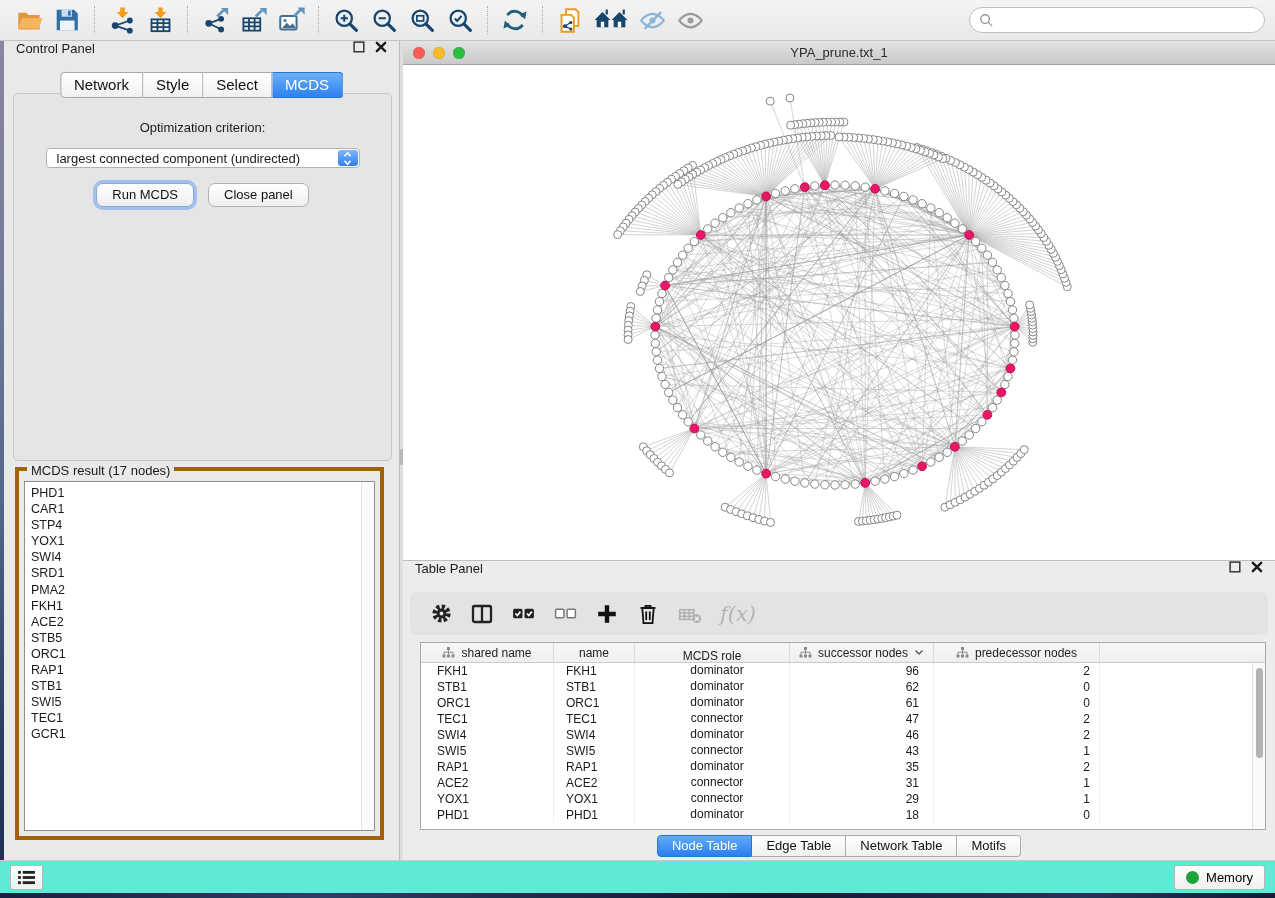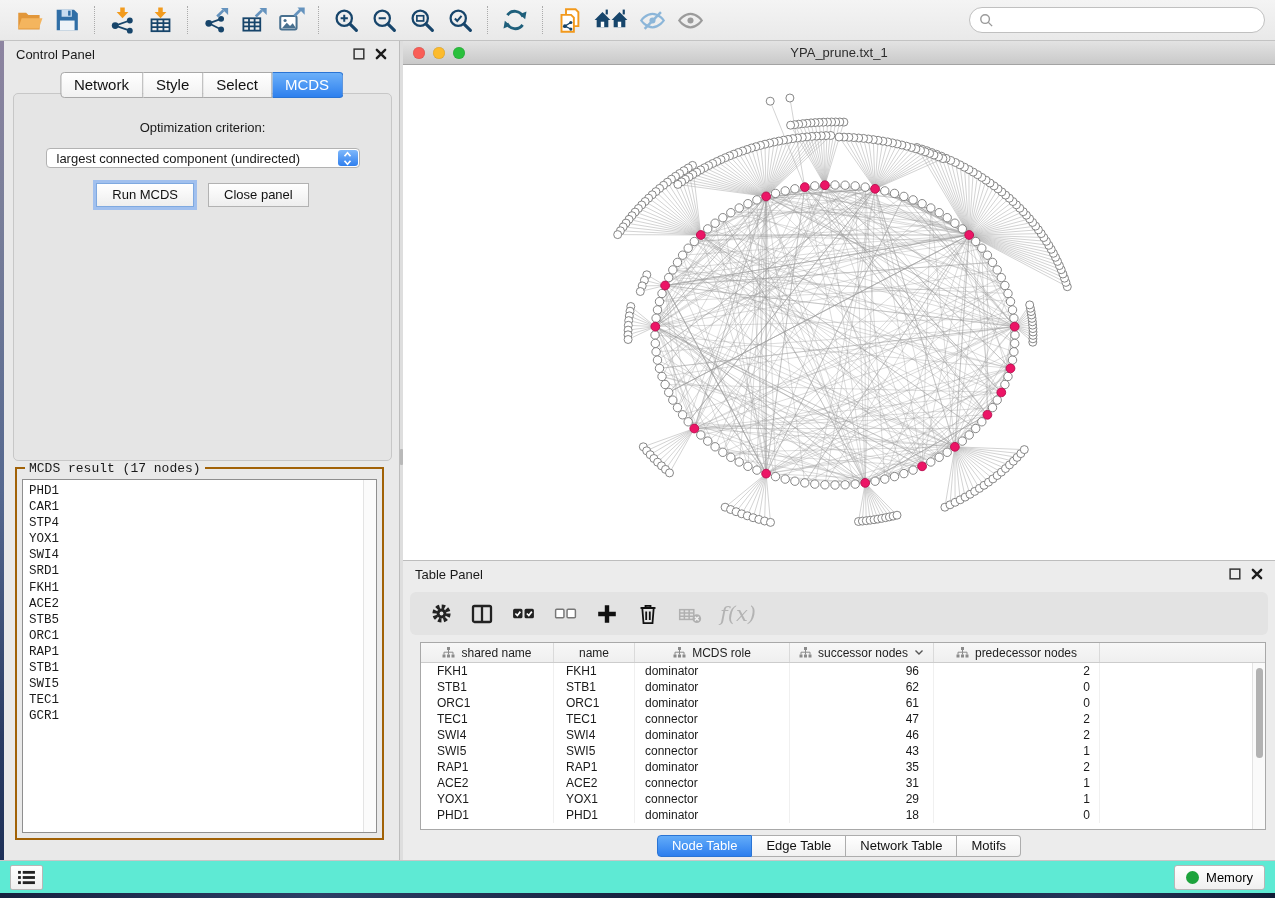--- a/index.html
+++ b/index.html
@@ -18,43 +18,43 @@
   #searchwrap input { border:none; outline:none; flex:1; font-size:12px; background:transparent; }
 
   
   #left-strip { position:absolute; left:0; top:41px; width:4px; height:819px;
     background:linear-gradient(#8d84a0,#7a7f9a 20%,#55688f 55%,#2a3c63 85%,#1e3058); }
   #bottom-strip { position:absolute; left:0; top:893px; width:1275px; height:5px;
     background:linear-gradient(90deg,#16213f,#2c3f66 25%,#0e1830 60%,#24355a 85%,#101c36); }
 
   
   #control-panel { position:absolute; left:4px; top:41px; width:396px; height:819px; background:#e9e9e9; border-right:1px solid #bdbdbd; }
-  .panel-header { height:26px; display:flex; align-items:center; padding:0 12px; font-size:13px; }
+  .panel-header { height:26px; display:flex; align-items:flex-start; padding:0 12px; font-size:13px; }
   .ph-icons { margin-left:auto; display:flex; gap:10px; align-items:center; }
   .ph-icons svg { display:block; }
   #cp-tabs { position:absolute; top:31px; left:50%; transform:translateX(-50%); display:flex; z-index:2; }
   .cptab { font-size:15px; padding:3px 13px 4px; background:linear-gradient(#ffffff,#f1f1f1);
     border:1px solid #a8a8a8; border-left:none; color:#111; white-space:nowrap; }
   .cptab:first-child { border-left:1px solid #a8a8a8; border-radius:4px 0 0 4px; }
   .cptab:last-child { border-radius:0 4px 4px 0; }
   .cptab.active { background:linear-gradient(#6cb0f9,#2e80ee); border-color:#2a74d4; color:#fff; }
   #cp-content { position:absolute; top:52px; left:9px; width:379px; height:368px;
     background:#e5e5e5; border:1px solid #c7c7c7; border-radius:5px; }
   .opt-label { text-align:center; margin-top:26px; font-size:13px; }
   #opt-select { margin:13px auto 0; width:314px; height:20px; background:#fff; border:1px solid #b2b2b2;
     border-radius:4px; position:relative; display:flex; align-items:center; font-size:13px; padding-left:10px; }
   #opt-select .stepper { position:absolute; right:1px; top:1px; bottom:1px; width:20px; border-radius:3px;
     background:linear-gradient(#7fb8fb,#2f7fee); display:flex; align-items:center; justify-content:center; }
   .btn-row { display:flex; justify-content:center; gap:14px; margin-top:15px; }
   .mac-btn { font-size:13px; padding:3px 15px 4px; background:linear-gradient(#ffffff,#eeeeee);
-    border:1px solid #b2b2b2; border-radius:0; color:#111; }
+    border:1px solid #b2b2b2; border-radius:7px; color:#111; }
   #run-btn { box-shadow:0 0 0 3px rgba(105,162,245,.55); border-color:#7fa9e0; }
 
   
-  #mcds-box { position:absolute; left:11px; top:426px; width:369px; height:373px; border:2px solid #a16207;font-family:Liberation Mono, monospace; }
+  #mcds-box { position:absolute; left:11px; top:426px; width:369px; height:373px; border:4px solid #a16207; }
   #mcds-legend { position:absolute; top:-8px; left:8px; background:#e9e9e9; padding:0 4px; font-size:13px; }
   #mcds-listwrap { position:absolute; left:5px; top:10px; right:5px; bottom:5px; background:#fff; border:1px solid #8f8f8f; overflow:hidden; }
   #mcds-list { padding:3px 0 0 6px; font-size:12.5px; line-height:16.1px; }
   #mcds-scroll { position:absolute; right:0; top:0; bottom:0; width:13px; background:#fbfbfb; border-left:1px solid #e4e4e4; }
 
   
   #vsplit { position:absolute; left:400px; top:41px; width:3px; height:819px; background:#dedede; }
   #vsplit .grip { position:absolute; top:408px; left:0; width:3px; height:16px; background:#b9b9b9; border-radius:1px; }
 
   
@@ -71,21 +71,21 @@
   #table-panel { position:absolute; left:403px; top:560px; width:872px; height:300px; background:#ececec; border-top:1px solid #bdbdbd; }
   #tp-toolbar { position:absolute; left:7px; top:31px; width:858px; height:43px; background:#e3e3e3;
     border-radius:6px; display:flex; align-items:center; gap:17px; padding:0 20px; }
   .tpi { border:none; background:none; display:flex; align-items:center; justify-content:center; height:30px; }
   .fx { font-family:"DejaVu Serif",serif; font-style:italic; font-size:21px; color:#b3b3b3; }
 
   #tablewrap { position:absolute; left:17px; top:81px; width:846px; height:188px; background:#fff; border:1px solid #a8a8a8; }
   #thead { height:20px; background:linear-gradient(#f7f7f7,#efefef); border-bottom:1px solid #cccccc; display:flex; font-size:12px; }
   .hcell { display:flex; align-items:center; justify-content:center; gap:6px; border-right:1px solid #dadada; height:100%; color:#222; }
   .hfill { flex:1; border-right:none; }
-  .c0{width:133px;} .c1{width:81px;} .c2{width:155px;} .c3{width:144px;} .c4{width:166px;}
+  .c0{width:133px;} .c1{width:81px;} .c2{width:155px;flex-direction:column;} .c3{width:144px;} .c4{width:166px;}
   .trow { display:flex; height:16px; font-size:12px; align-items:center; }
   .tcell { height:100%; display:flex; align-items:center; border-right:1px solid #f0f0f0; padding-left:16px; }
   .tcell.num { justify-content:flex-end; padding-left:0; }
   .tcell.c1 { padding-left:12px; } .tcell.c2 { padding-left:10px; }
   .tcell.c3 { padding-right:14px; } .tcell.c4 { padding-right:9px; }
   #tscroll { position:absolute; right:0; top:20px; bottom:0; width:13px; background:#fafafa; border-left:1px solid #e3e3e3; }
   #tthumb { position:absolute; left:3px; top:5px; width:7px; height:90px; background:#b2b2b2; border-radius:4px; }
 
   #tp-tabs { position:absolute; left:0; right:0; top:274px; display:flex; justify-content:center; }
   .tptab { font-size:13px; padding:2px 14px 3px; background:linear-gradient(#ffffff,#f1f1f1);
@@ -292,20 +292,21 @@
   <div id="mcds-box">
     <span id="mcds-legend">MCDS result (17 nodes)</span>
     <div id="mcds-listwrap">
       <div id="mcds-list">
           <div>PHD1</div>
           <div>CAR1</div>
           <div>STP4</div>
           <div>YOX1</div>
           <div>SWI4</div>
           <div>SRD1</div>
+          <div>PMA2</div>
           <div>FKH1</div>
           <div>ACE2</div>
           <div>STB5</div>
           <div>ORC1</div>
           <div>RAP1</div>
           <div>STB1</div>
           <div>SWI5</div>
           <div>TEC1</div>
           <div>GCR1</div>
         </div>

